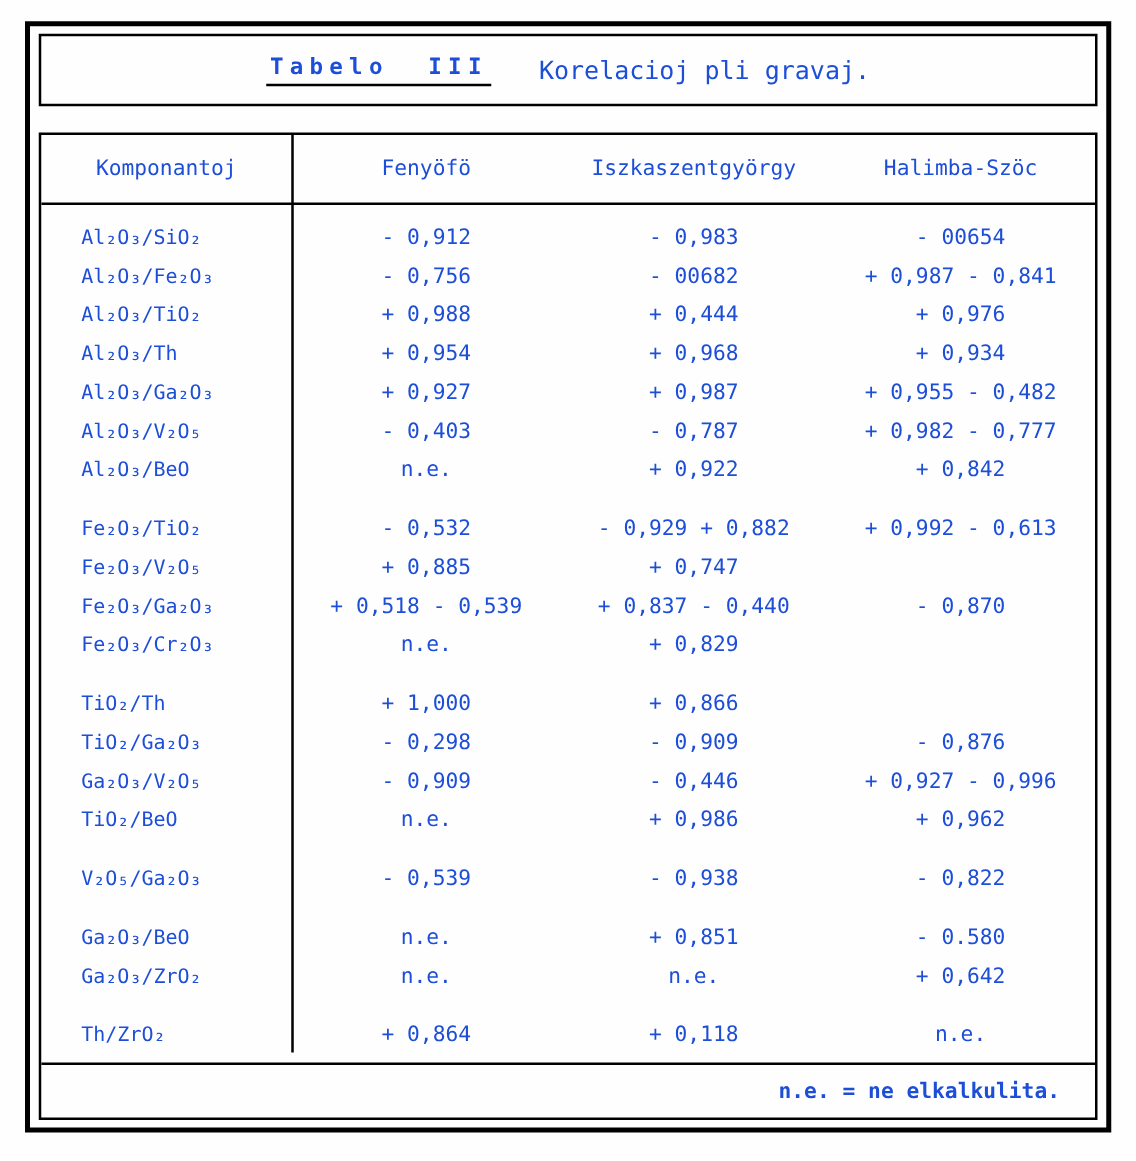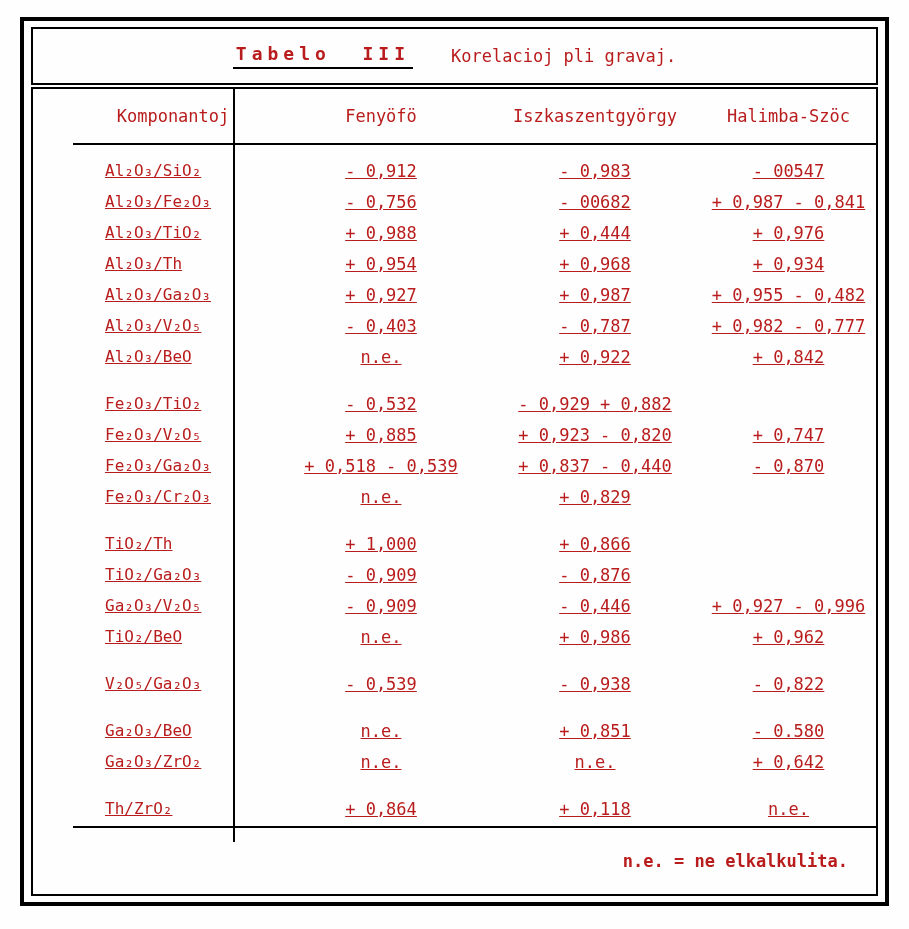--- a/index.html
+++ b/index.html
@@ -6,21 +6,21 @@
     margin: 0;
     padding: 0;
     background: #ffffff;
   }
   .page {
     position: relative;
     width: 909px;
     height: 929px;
     background: #fefefe;
     font-family: "DejaVu Sans Mono", "DejaVu Sans", "Liberation Mono", monospace;
-    color: #b91c1c;
+    color: #1d4ed8;
     overflow: hidden;
   }
   .outer-frame {
     position: absolute;
     left: 20px;
     top: 17px;
     width: 869px;
     height: 889px;
     border: 4px solid #000;
     box-sizing: border-box;
@@ -40,33 +40,32 @@
   }
   .title-main {
     font-size: 18px;
     font-weight: bold;
     letter-spacing: 5px;
     white-space: pre;
     border-bottom: 2px solid #000;
     padding: 0 3px 3px 3px;
   }
   .title-sub {
-    font-size: 17px;
+    font-size: 20px;
     white-space: pre;
   }
   .main-box {
     flex: 1 1 auto;
-    margin-top: 2px;
+    margin-top: 21px;
     border: 2px solid #000;
     box-sizing: border-box;
     position: relative;
     display: flex;
     flex-direction: column;
     overflow: hidden;
-    padding-left: 40px;
   }
   .header-row {
     flex: 0 0 auto;
     height: 56px;
     border-bottom: 2px solid #000;
     box-sizing: border-box;
     display: grid;
     grid-template-columns: 200px 216px 212px 1fr;
     align-items: center;
   }
@@ -79,21 +78,20 @@
     flex: 1 1 auto;
     padding-top: 10px;
     overflow: hidden;
   }
   .group { margin-bottom: 16px; }
   .trow {
     display: grid;
     grid-template-columns: 200px 216px 212px 1fr;
     height: 31px;
     align-items: center;
-    text-decoration: underline;
   }
   .cell {
     text-align: center;
     font-size: 17px;
     white-space: pre;
   }
   .cell.comp {
     text-align: left;
     padding-left: 32px;
     font-size: 16px;
@@ -101,21 +99,21 @@
   .divider-v {
     position: absolute;
     left: 200px;
     top: 0;
     bottom: 52px;
     width: 2px;
     background: #000;
   }
   .footer-row {
     flex: 0 0 auto;
-    height: 68px;
+    height: 44px;
     border-top: 2px solid #000;
     box-sizing: border-box;
     display: flex;
     align-items: center;
     justify-content: flex-end;
     padding-right: 28px;
     font-size: 17px;
     font-weight: bold;
     white-space: pre;
   }
@@ -138,21 +136,21 @@
         <div class="hcell">Iszkaszentgyörgy</div>
         <div class="hcell">Halimba-Szöc</div>
       </div>
 
       <div class="tbody" id="table-body">
           <div class="group">
             <div class="trow">
               <div class="cell comp">Al₂O₃/SiO₂</div>
               <div class="cell val">- 0,912</div>
               <div class="cell val">- 0,983</div>
-              <div class="cell val">- 00547</div>
+              <div class="cell val">- 00654</div>
             </div>
             <div class="trow">
               <div class="cell comp">Al₂O₃/Fe₂O₃</div>
               <div class="cell val">- 0,756</div>
               <div class="cell val">- 00682</div>
               <div class="cell val">+ 0,987 - 0,841</div>
             </div>
             <div class="trow">
               <div class="cell comp">Al₂O₃/TiO₂</div>
               <div class="cell val">+ 0,988</div>
@@ -182,25 +180,25 @@
               <div class="cell val">n.e.</div>
               <div class="cell val">+ 0,922</div>
               <div class="cell val">+ 0,842</div>
             </div>
           </div>
           <div class="group">
             <div class="trow">
               <div class="cell comp">Fe₂O₃/TiO₂</div>
               <div class="cell val">- 0,532</div>
               <div class="cell val">- 0,929 + 0,882</div>
+              <div class="cell val">+ 0,992 - 0,613</div>
             </div>
             <div class="trow">
               <div class="cell comp">Fe₂O₃/V₂O₅</div>
               <div class="cell val">+ 0,885</div>
-              <div class="cell val">+ 0,923 - 0,820</div>
               <div class="cell val">+ 0,747</div>
             </div>
             <div class="trow">
               <div class="cell comp">Fe₂O₃/Ga₂O₃</div>
               <div class="cell val">+ 0,518 - 0,539</div>
               <div class="cell val">+ 0,837 - 0,440</div>
               <div class="cell val">- 0,870</div>
             </div>
             <div class="trow">
               <div class="cell comp">Fe₂O₃/Cr₂O₃</div>
@@ -209,20 +207,21 @@
             </div>
           </div>
           <div class="group">
             <div class="trow">
               <div class="cell comp">TiO₂/Th</div>
               <div class="cell val">+ 1,000</div>
               <div class="cell val">+ 0,866</div>
             </div>
             <div class="trow">
               <div class="cell comp">TiO₂/Ga₂O₃</div>
+              <div class="cell val">- 0,298</div>
               <div class="cell val">- 0,909</div>
               <div class="cell val">- 0,876</div>
             </div>
             <div class="trow">
               <div class="cell comp">Ga₂O₃/V₂O₅</div>
               <div class="cell val">- 0,909</div>
               <div class="cell val">- 0,446</div>
               <div class="cell val">+ 0,927 - 0,996</div>
             </div>
             <div class="trow">

